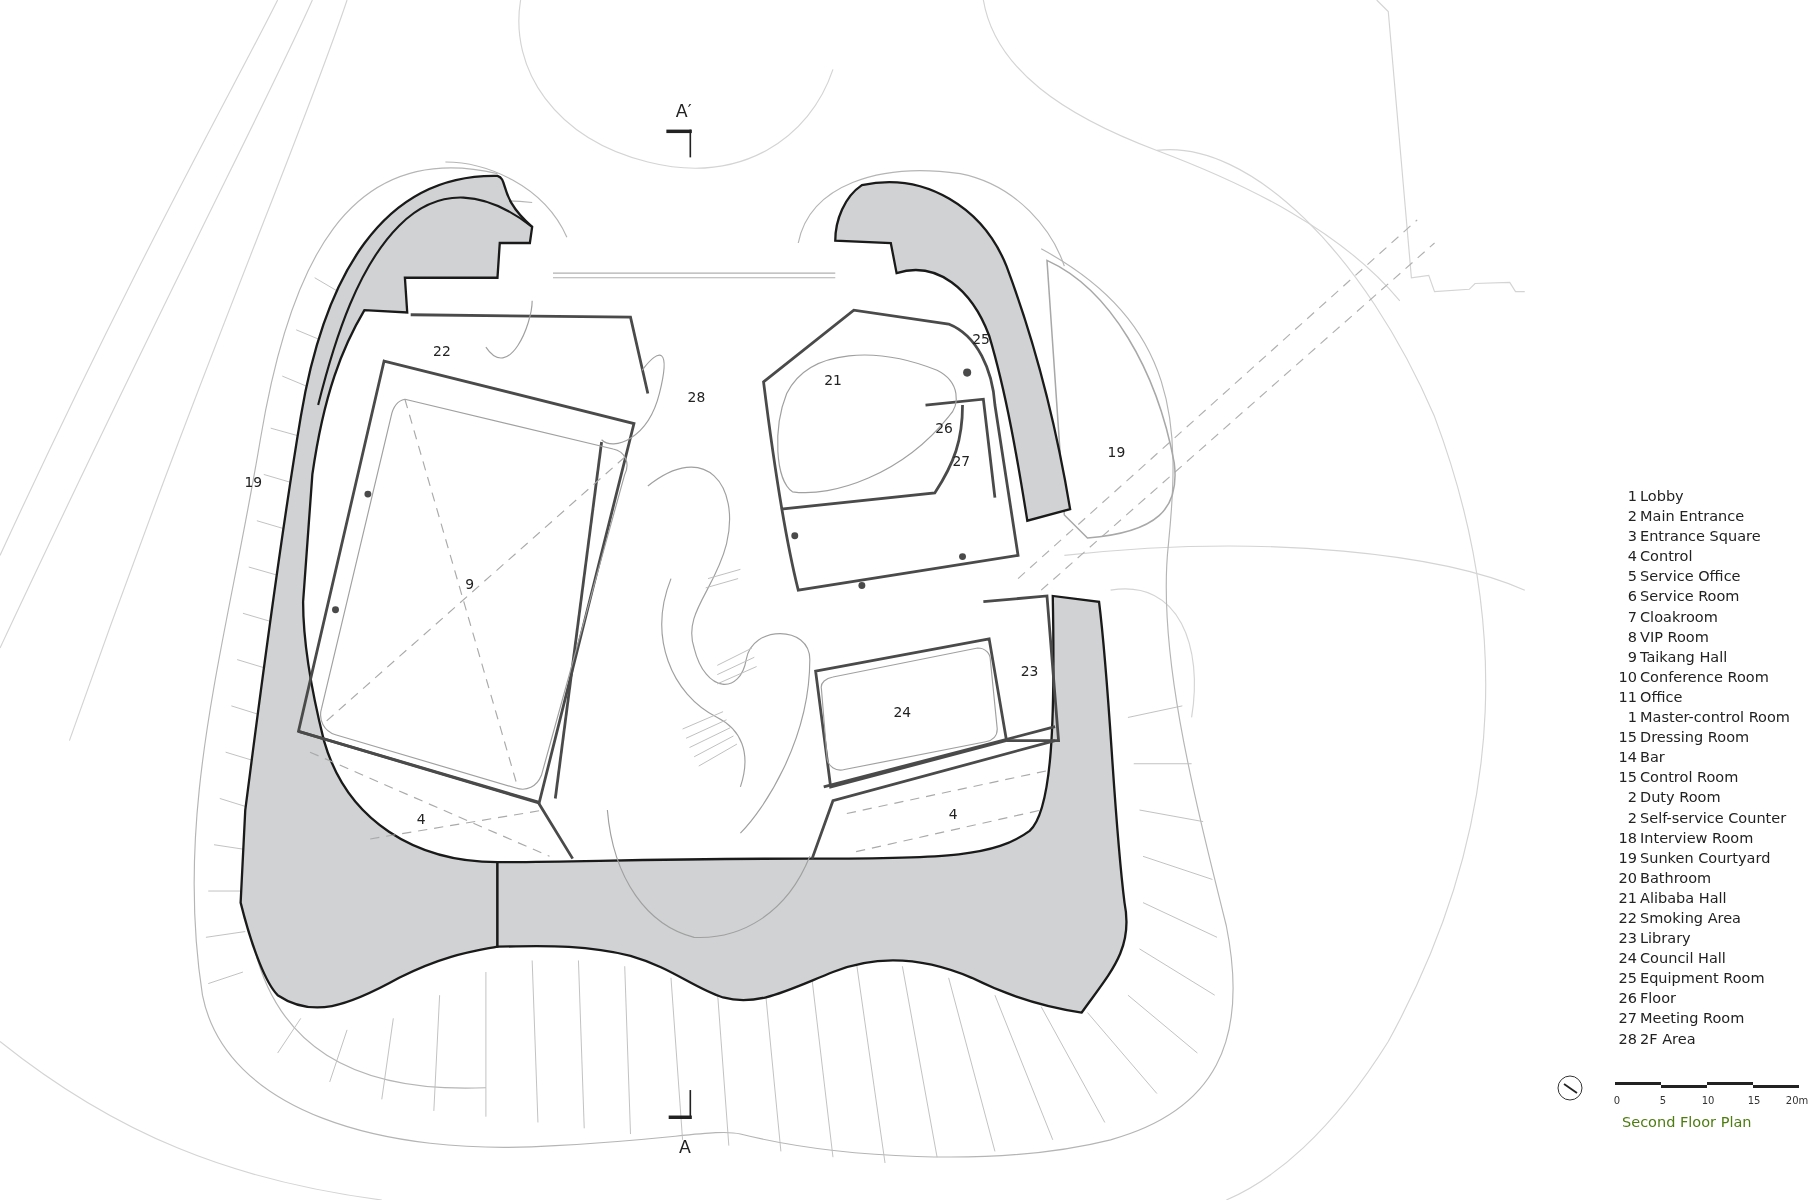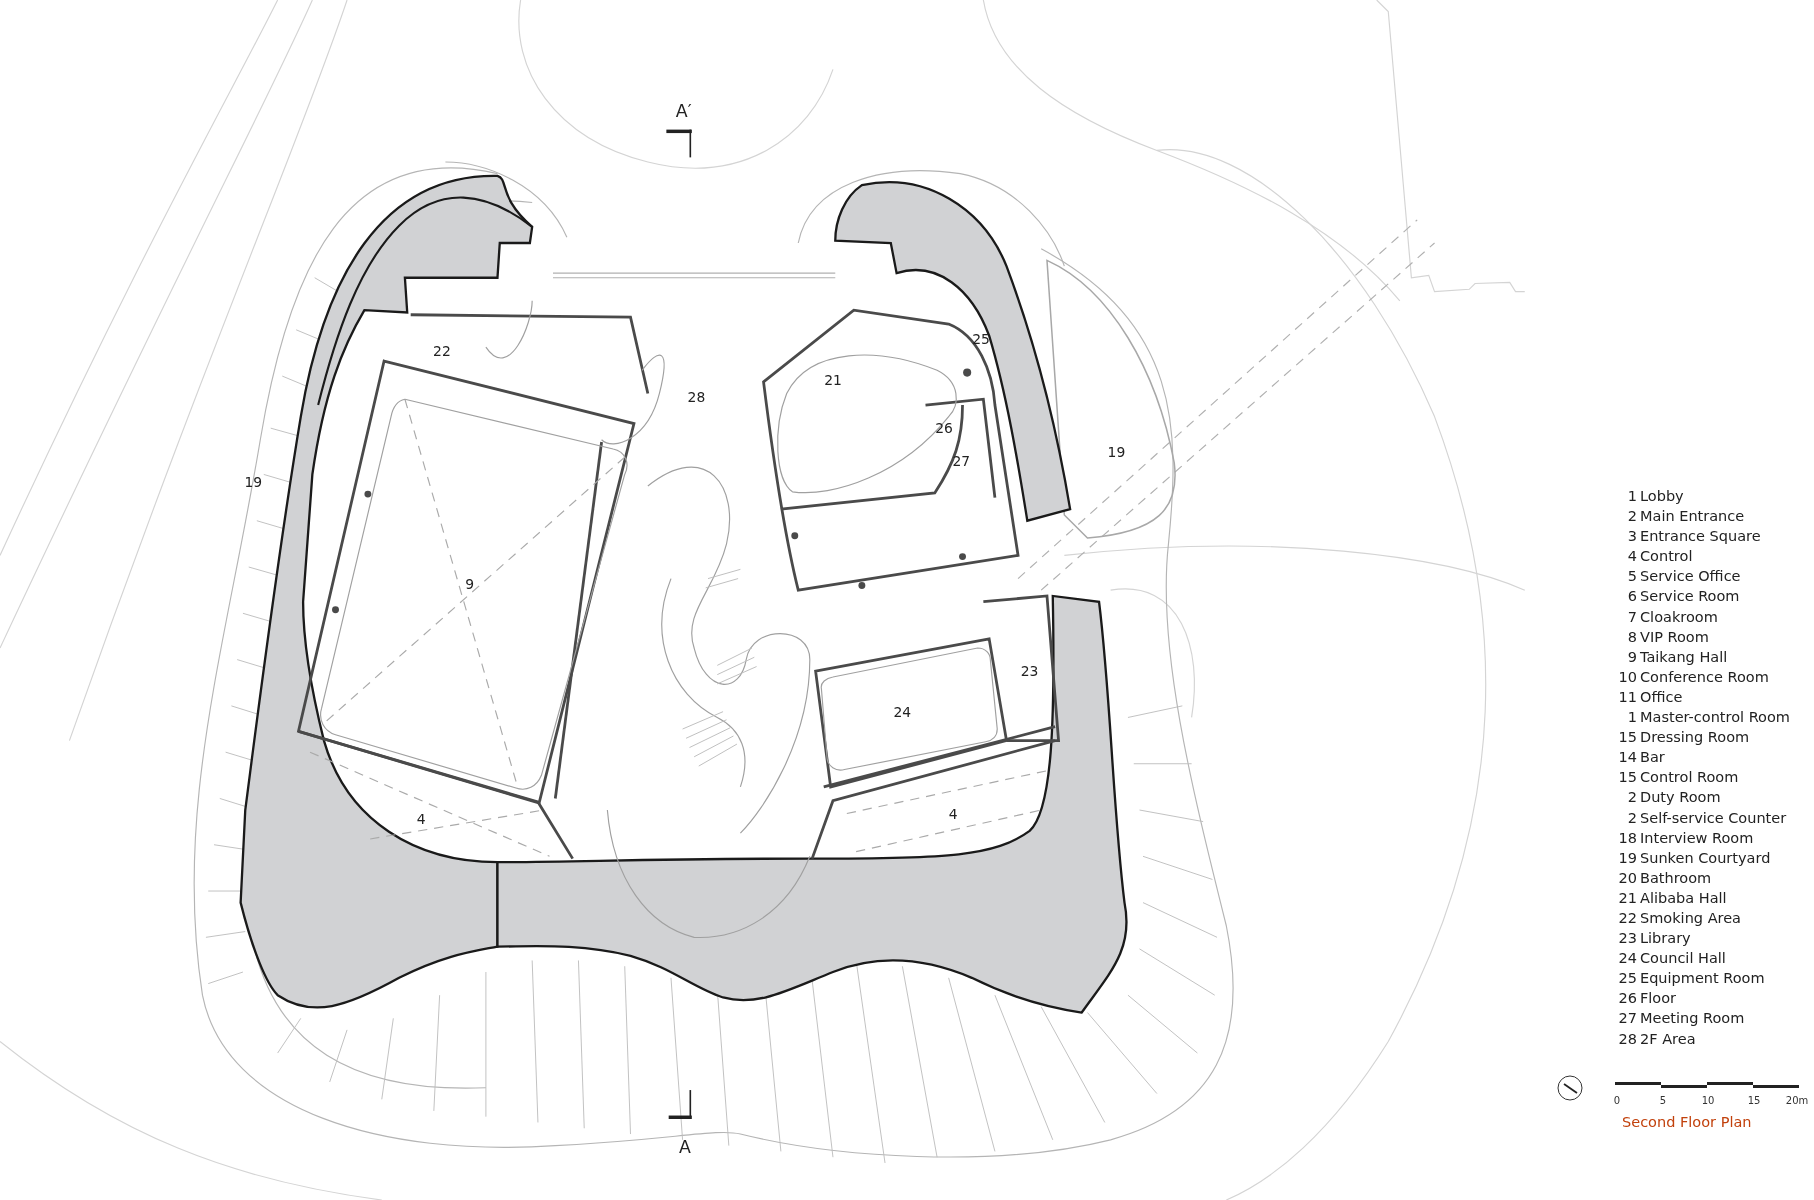--- a/index.html
+++ b/index.html
@@ -4,21 +4,21 @@
 <style>
   html, body { margin: 0; padding: 0; background: #ffffff; }
   body { width: 1814px; height: 1200px; position: relative; overflow: hidden; font-family: "DejaVu Sans", sans-serif; }
   #plan { position: absolute; left: 0; top: 0; width: 1814px; height: 1200px; }
   .room-label { font-family: "DejaVu Sans", sans-serif; font-size: 12px; fill: #222; text-anchor: middle; }
   .sec-label { font-family: "DejaVu Sans", sans-serif; font-size: 15px; fill: #222; text-anchor: middle; }
   #legend { position: absolute; left: 1610px; top: 486px; font-family: "DejaVu Sans", sans-serif; font-size: 14.5px; color: #222; line-height: 20.1px; }
   #legend .row { display: flex; white-space: nowrap; }
   #legend .num { width: 27px; text-align: right; margin-right: 3px; }
   #scale { position: absolute; left: 1555px; top: 1070px; width: 260px; height: 80px; }
-  #plan-title { position: absolute; left: 1622px; top: 1114px; font-family: "DejaVu Sans", sans-serif; font-size: 14.5px; color: #c2410c; }
+  #plan-title { position: absolute; left: 1622px; top: 1114px; font-family: "DejaVu Sans", sans-serif; font-size: 14.5px; color: #4d7c0f; }
   .scale-tick { font-family: "DejaVu Sans", sans-serif; font-size: 10px; fill: #333; text-anchor: middle; }
 </style>
 </head>
 <body>
 
 <svg id="plan" viewBox="0 0 1568 1037" preserveAspectRatio="none" xmlns="http://www.w3.org/2000/svg">
 
   <g fill="none" stroke="#d4d4d4" stroke-width="1">
     <path d="M240 0 C 200 80, 120 220, 0 480"></path>
     <path d="M270 0 C 230 90, 150 240, 0 560"></path>

